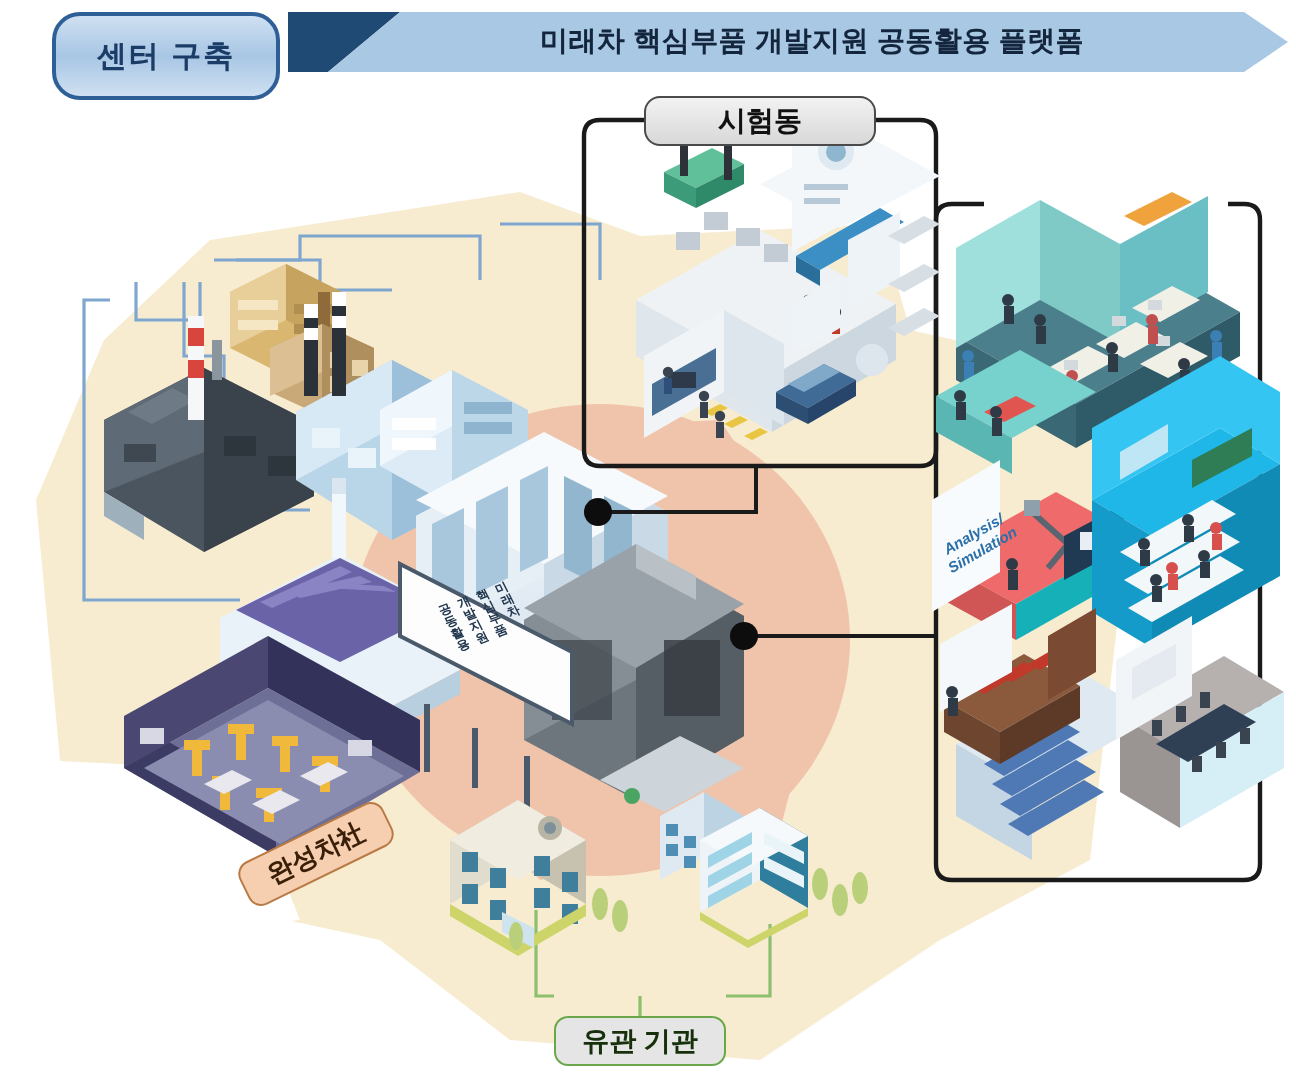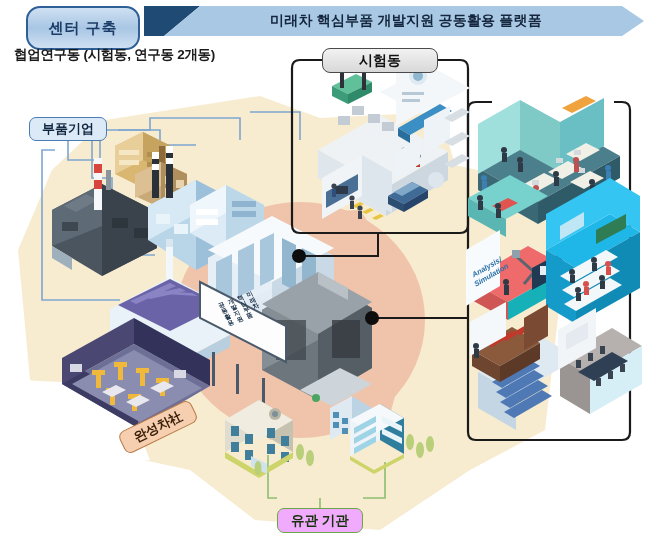--- a/index.html
+++ b/index.html
@@ -49,21 +49,21 @@
     font-weight:bold; white-space:nowrap;
   }
   .chip-gray {
     background: linear-gradient(180deg,#f2f2f2,#d8d8d8);
     border:1.6px solid #4a4a4a; border-radius:8px; color:#111;
   }
   .chip-blue {
     background:#dce9f7; border:1.6px solid #4a7db5; border-radius:7px; color:#10263f;
   }
   .chip-green {
-    background:#f0abfc; border:1.6px solid #6aa74a; border-radius:7px; color:#16300c;
+    background:#e5e5e5; border:1.6px solid #6aa74a; border-radius:7px; color:#16300c;
   }
   .chip-orange {
     background:#f6ceb0; border:1.6px solid #b97a44; border-radius:7px; color:#3a1f08;
   }
 
   #chip-siheomdong { left:322px; top:48px; width:116px; height:25px; font-size:14px; }
   #chip-yeongudong { left:492px; top:90px; width:122px; height:25px; font-size:14px; }
   #chip-bupum     { left:29px;  top:117px; width:78px;  height:24px; font-size:13px; }
   #chip-yugwan    { left:277px; top:508px; width:86px;  height:25px; font-size:13.5px; }
   #chip-wanseong  {
@@ -595,25 +595,23 @@
     <div class="banner">
       <svg width="500" height="30" viewBox="0 0 500 30">
         <polygon points="0,0 56,0 20,30 0,30" fill="#1f4a73"></polygon>
         <polygon points="56,0 478,0 500,15 478,30 20,30" fill="#a9c8e4"></polygon>
       </svg>
     </div>
     <div class="banner-text">미래차 핵심부품 개발지원 공동활용 플랫폼</div>
   </div>
 
   <div class="bullets">
-    <div class="line">협업연구동 (시험동, 연구동 2개동)</div>
   </div>
 
   <div class="chip chip-gray" id="chip-siheomdong">시험동</div>
-  <div class="chip chip-blue" id="chip-bupum">부품기업</div>
   <div class="chip chip-green" id="chip-yugwan">유관 기관</div>
   <div class="chip chip-orange" id="chip-wanseong">완성차社</div>
 
   <div class="signtext">
     <i>미래차</i>
     <i>핵심부품</i>
     <i>개발지원</i>
     <i>공동활용</i>
   </div>
 

